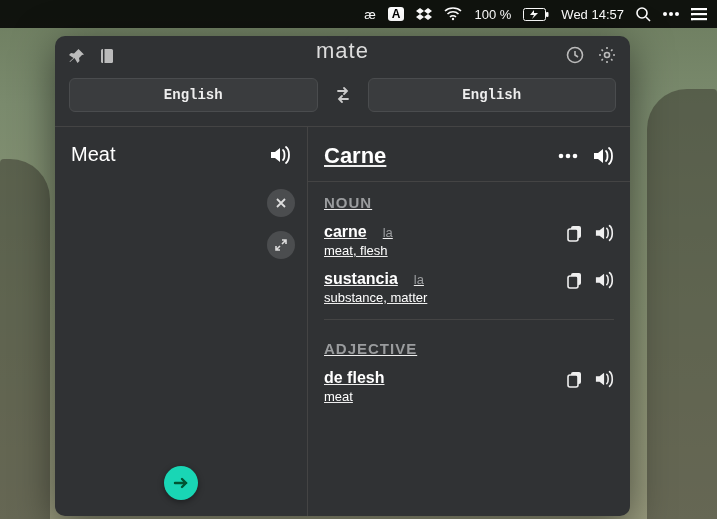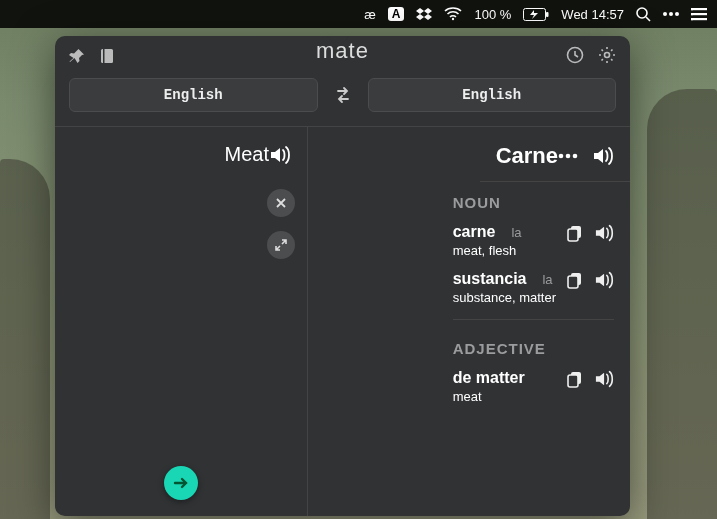--- a/index.html
+++ b/index.html
@@ -98,24 +98,23 @@
   .panes{
     flex:1;
     display:flex;
     border-top:1px solid #444;
     min-height:0;
   }
   .pane{
     position:relative;
     display:flex;
     flex-direction:column;
-    align-items:flex-end;
   }
   .pane-left{ flex: 0 0 44%; border-right:1px solid #444; }
-  .pane-right{ flex:1; overflow:hidden; }
+  .pane-right{ flex:1; overflow:hidden;text-decoration:underline; }
   .srcrow{
     display:flex;
     align-items:center;
     justify-content:space-between;
     padding:16px 14px 8px 16px;
   }
   .srcword{ font-size:20px;color:#fff;font-weight:400; }
   .iconbtn{ cursor:pointer;color:#eee;display:flex;align-items:center;justify-content:center; }
   .round{
     width:28px;height:28px;border-radius:50%;
@@ -342,21 +341,21 @@
                 <svg width="22" height="20" viewBox="0 0 24 22" fill="#eee">
                   <path d="M2 8v6h4l5 4V4L6 8z"></path>
                   <path d="M14 6c2 1.5 2 8.5 0 10M17 3c4 3 4 13 0 16" stroke="#eee" stroke-width="1.8" fill="none" stroke-linecap="round"></path>
                 </svg>
               </span>
             </div>
           </div>
           <div class="sep"></div>
           <div class="section-label">ADJECTIVE</div>
           <div class="entry">
-            <div class="textcol"><span class="term">de matter</span><div class="gloss">meat</div></div>
+            <div class="textcol"><span class="term">de flesh</span><div class="gloss">meat</div></div>
             <div class="actions">
               <span class="iconbtn">
                 <svg width="18" height="18" viewBox="0 0 18 18" fill="#eee">
                   <rect x="5" y="2" width="10" height="12" rx="2"></rect>
                   <rect x="2" y="5" width="10" height="12" rx="2" fill="#303234" stroke="#eee" stroke-width="1.6"></rect>
                 </svg>
               </span>
               <span class="iconbtn">
                 <svg width="22" height="20" viewBox="0 0 24 22" fill="#eee">
                   <path d="M2 8v6h4l5 4V4L6 8z"></path>

